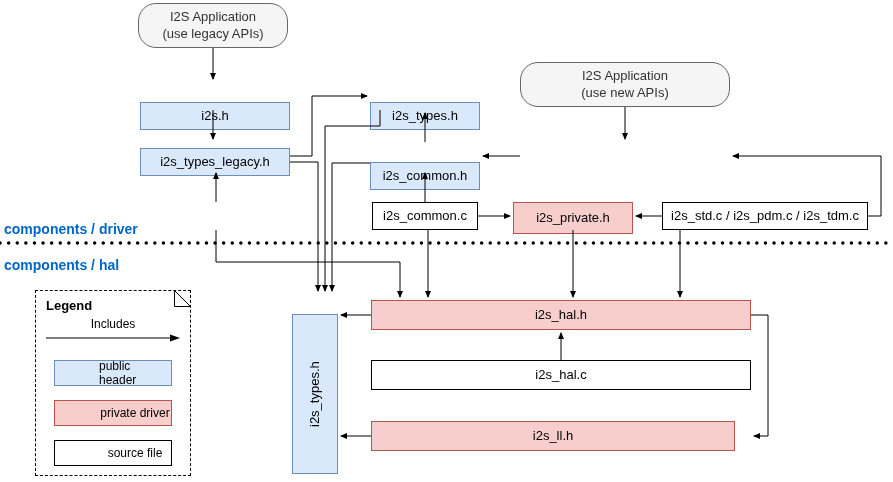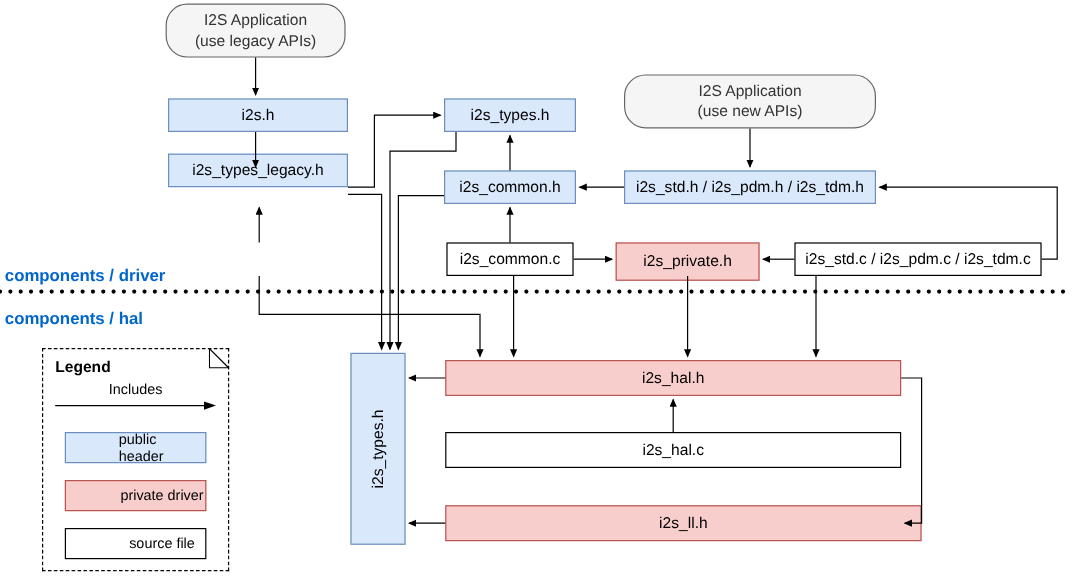--- a/index.html
+++ b/index.html
@@ -6,21 +6,21 @@
   .canvas {
     position:relative; width:893px; height:482px; background:#ffffff;
     font-family:"Liberation Sans", sans-serif; color:#000; overflow:hidden;
   }
   .node {
     position:absolute; box-sizing:border-box;
     display:flex; align-items:center; justify-content:center;
     text-align:center; font-size:13px; line-height:1.25;
     white-space:pre-line; background:#fff; border:1px solid #000;
   }
-  .node.blue  { background:var(--public-header-fill,#dae8fc);  border-color:var(--public-header-border,#6c8ebf); }
+  .node.blue  { background:var(--public-header-fill,#dae8fc);  border-color:var(--public-header-border,#6c8ebf);margin-top:20px; }
   .node.pink  { background:var(--private-header-fill,#f8cecc); border-color:var(--private-header-border,#b85450); }
   .node.gray  { background:var(--application-fill,#f5f5f5);    border-color:var(--application-border,#666666); color:#333;border-radius:18px; }
   .node.white { background:var(--source-fill,#ffffff);         border-color:var(--source-border,#000000); }
   .node.vert  { writing-mode:vertical-rl; transform:rotate(180deg); }
   .section-label {
     position:absolute; font-size:14px; font-weight:bold;
     color:var(--section-label,#0066cc);
   }
   .edges { position:absolute; left:0; top:0; pointer-events:none; }
   .legend {
@@ -47,30 +47,29 @@
   <div class="node gray" style="left:138px;top:3px;width:150px;height:45px">I2S Application
 (use legacy APIs)</div>
   <div class="node blue" style="left:140px;top:82px;width:150px;height:28px">i2s.h</div>
   <div class="node blue" style="left:140px;top:128px;width:150px;height:28px">i2s_types_legacy.h</div>
   <div class="node blue" style="left:370px;top:82px;width:110px;height:28px">i2s_types.h</div>
   <div class="node blue" style="left:370px;top:142px;width:110px;height:28px">i2s_common.h</div>
   <div class="node white" style="left:372px;top:202px;width:106px;height:28px">i2s_common.c</div>
   <div class="node pink" style="left:513px;top:202px;width:120px;height:32px">i2s_private.h</div>
   <div class="node gray" style="left:520px;top:62px;width:210px;height:45px">I2S Application
 (use new APIs)</div>
-  <div class="node blue" style="left:520px;top:142px;width:210px;height:28px">i2s_std.h / i2s_pdm.h / i2s_tdm.h</div>
   <div class="node white" style="left:662px;top:202px;width:206px;height:28px">i2s_std.c / i2s_pdm.c / i2s_tdm.c</div>
 
   <div class="section-label" style="left:4px;top:221px">components / driver</div>
   <div class="section-label" style="left:4px;top:257px">components / hal</div>
 
   <div class="node blue vert" style="left:292px;top:294px;width:46px;height:160px">i2s_types.h</div>
   <div class="node pink" style="left:371px;top:300px;width:380px;height:30px">i2s_hal.h</div>
   <div class="node white" style="left:371px;top:360px;width:380px;height:30px">i2s_hal.c</div>
-  <div class="node pink" style="left:371px;top:421px;width:397px;height:30px">i2s_ll.h</div>
+  <div class="node pink" style="left:371px;top:421px;width:364px;height:30px">i2s_ll.h</div>
 
   <div class="legend" style="left:35px;top:290px;width:156px;height:186px">
     <svg class="legend-fold" width="17" height="17">
       <polygon points="0.5,0.5 0.5,16.5 16.5,16.5" fill="#ffffff" stroke="#000000" stroke-width="1"></polygon>
     </svg>
     <div class="legend-title">Legend</div>
     <div class="legend-includes">
       <span>Includes</span>
       <svg width="140" height="10">
         <line x1="3" y1="5" x2="127" y2="5" stroke="#000" stroke-width="1"></line>

